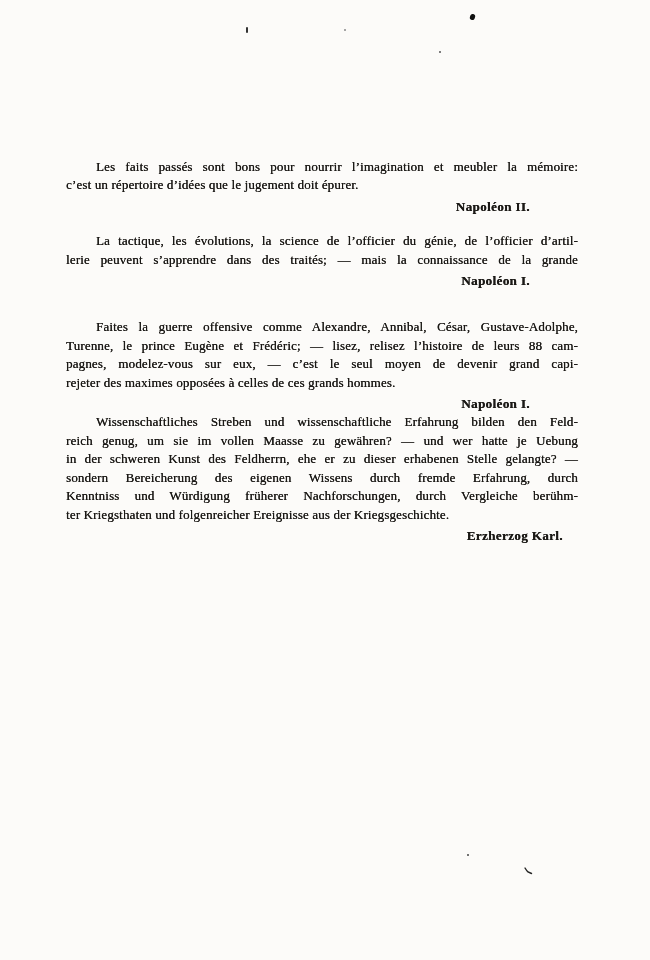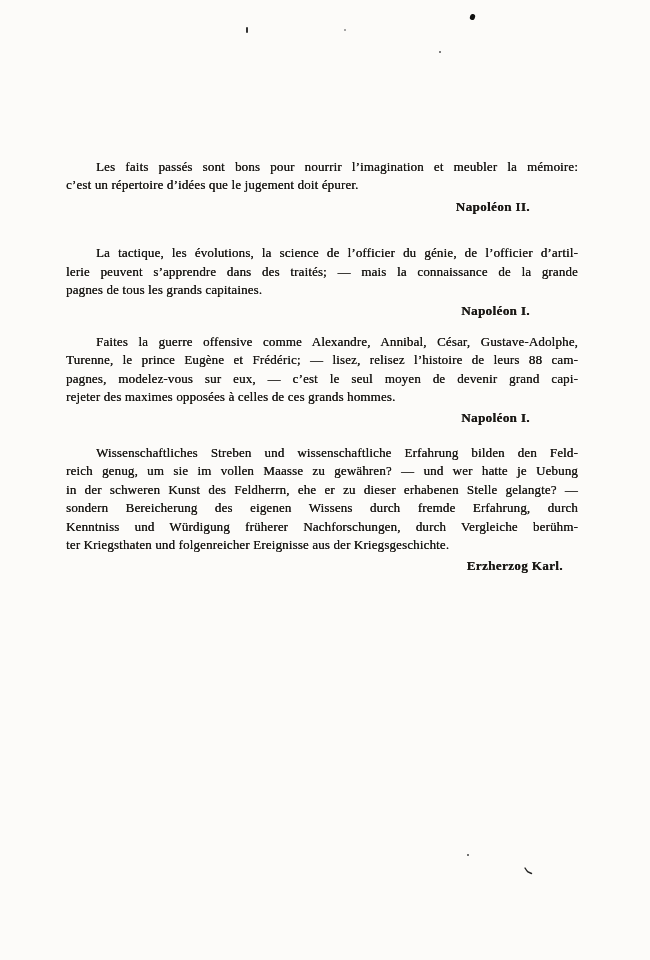--- a/index.html
+++ b/index.html
@@ -24,23 +24,23 @@
     left: 66px;
     top: 158px;
     width: 512px;
     font-size: 13px;
     line-height: 18.4px;
     letter-spacing: 0.15px;
     text-shadow: 0.2px 0 0 currentColor; 
   }
   .quote { margin: 0; padding: 0; }
   .quote + .quote { }
-  .q2 { margin-top: 28px; }
-  .q3 { margin-top: 12px; }
-  .q4 { margin-top: 16px; }
+  .q2 { margin-top: 16px; }
+  .q3 { margin-top: 28px; }
+  .q4 { margin-top: 0; }
   .line {
     text-align: justify;
     text-align-last: justify;
     white-space: normal;
   }
   .line.first { text-indent: 30px; }
   .line.last {
     text-align: right;
     text-align-last: left;
   }
@@ -82,21 +82,20 @@
 
     <section class="quote q1">
       <div class="line first">Les faits passés sont bons pour nourrir l’imagination et meubler la mémoire:</div>
       <div class="line last">c’est un répertoire d’idées que le jugement doit épurer.</div>
       <div class="attribution ar-48">Napoléon II.</div>
     </section>
 
     <section class="quote q2">
       <div class="line first">La tactique, les évolutions, la science de l’officier du génie, de l’officier d’artil-</div>
       <div class="line">lerie peuvent s’apprendre dans des traités; — mais la connaissance de la grande</div>
-      <div class="line last">pagnes de tous les grands capitaines.</div>
       <div class="attribution ar-48">Napoléon I.</div>
     </section>
 
     <section class="quote q3">
       <div class="line first">Faites la guerre offensive comme Alexandre, Annibal, César, Gustave-Adolphe,</div>
       <div class="line">Turenne, le prince Eugène et Frédéric; — lisez, relisez l’histoire de leurs 88 cam-</div>
       <div class="line">pagnes, modelez-vous sur eux, — c’est le seul moyen de devenir grand capi-</div>
       <div class="line last">rejeter des maximes opposées à celles de ces grands hommes.</div>
       <div class="attribution ar-48">Napoléon I.</div>
     </section>

